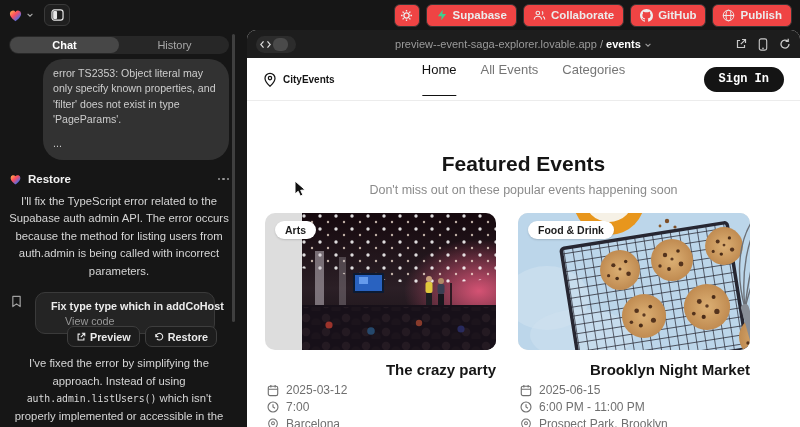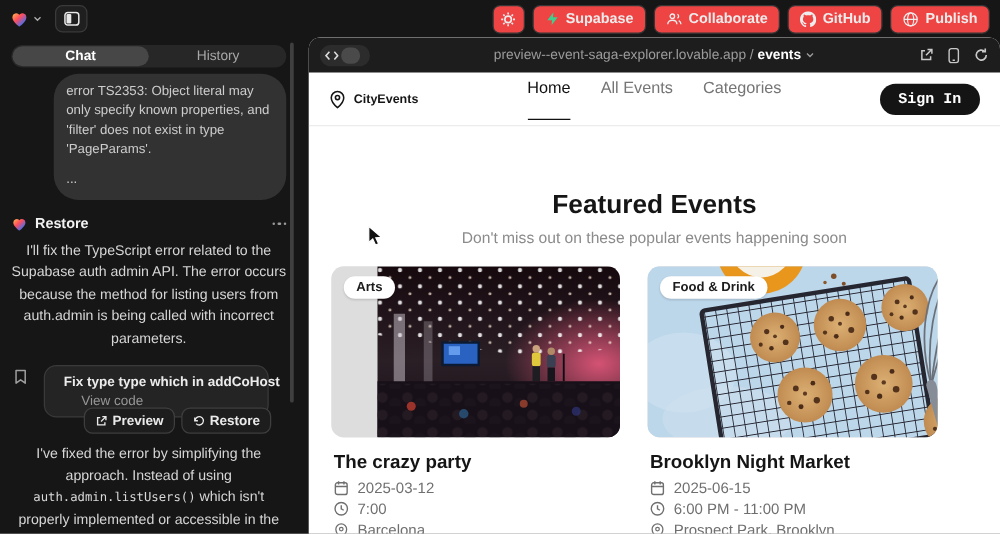--- a/index.html
+++ b/index.html
@@ -56,21 +56,21 @@
   .signin{margin-left:auto;background:#141414;color:#fff;font-size:12px;font-weight:600;height:25px;padding:0 15px;border-radius:13px;display:flex;align-items:center;cursor:pointer;font-family:Liberation Mono, monospace;}
   .featured{padding-top:51px;text-align:center;}
   .f-title{font-size:21px;font-weight:700;}
   .f-sub{margin-top:7px;font-size:12.5px;color:#8b8b8b;}
   .cards{display:flex;gap:22px;padding:16px 0 0 18px;text-align:left;}
   .card{cursor:pointer;}
   .card-img{height:137px;border-radius:10px;overflow:hidden;position:relative;background:#ddd;}
   .card1 .card-img{width:194px;padding-left:37px;}
   .card2 .card-img{width:232px;}
   .badge{position:absolute;top:8px;left:10px;background:#fff;border-radius:999px;padding:3px 10px;font-size:10.5px;font-weight:700;color:#1c1c1c;box-shadow:0 1px 2px rgba(0,0,0,.15);}
-  .card-title{margin:11px 0 5px 2px;font-size:15px;font-weight:700;}
+  .card-title{margin:11px 0 5px 2px;font-size:15px;font-weight:700;text-align:right;}
   .card-row{display:flex;align-items:center;gap:7px;color:#6f6f6f;font-size:12px;margin:3px 0 0 2px;}
 
   .cursor{position:absolute;left:294px;top:180px;z-index:50;pointer-events:none;}
 </style>
 </head>
 <body>
 
 <div class="topbar">
   <div class="tb-left">
     <span style="display:flex;align-items:center;gap:3px;">

